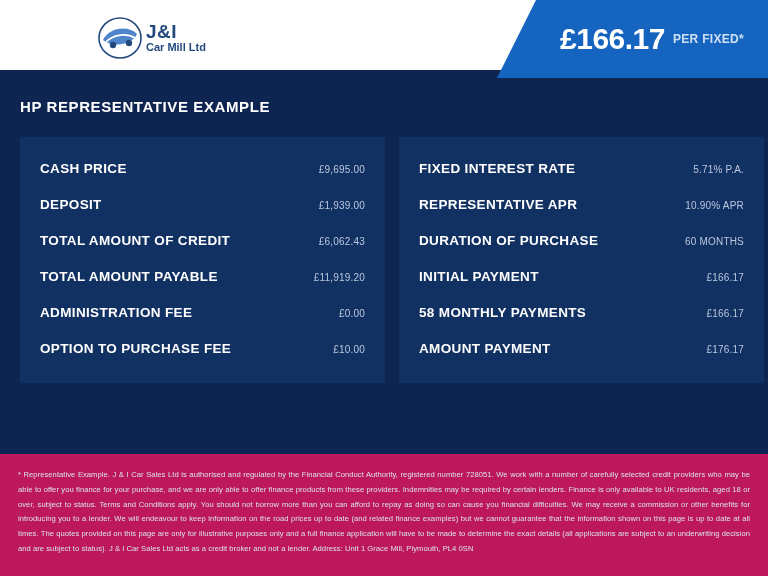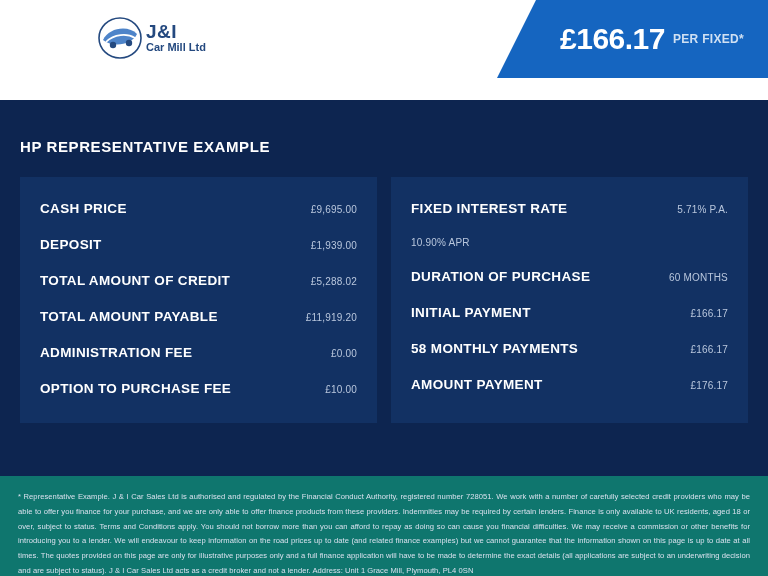--- a/index.html
+++ b/index.html
@@ -11,21 +11,21 @@
   }
   #page {
     position: relative;
     width: 768px; height: 576px;
     background: #0d2550;
   }
 
   
   .header {
     position: relative;
-    height: 100px;
+    height: 70px;
     background: #ffffff;
     display: flex;
     align-items: center;
   }
   .logo-wrap {
     position: absolute;
     left: 96px; top: 14px;
     display: flex;
     align-items: center;
   }
@@ -84,28 +84,28 @@
     margin-left: 8px;
     letter-spacing: .3px;
   }
 
   
   .section-title {
     color: #ffffff;
     font-size: 15px;
     font-weight: bold;
     letter-spacing: .6px;
-    padding: 38px 0 0 20px;
+    padding: 28px 0 0 20px;
   }
 
   
   .panels {
     display: flex;
     gap: 14px;
-    padding: 22px 20px 0 20px;
+    padding: 22px 4px 0 20px;
   }
   .panel {
     flex: 1;
     background: #123163;
     padding: 14px 20px 16px 20px;
   }
   .row {
     display: flex;
     align-items: baseline;
     justify-content: space-between;
@@ -122,23 +122,23 @@
     font-size: 10px;
     font-weight: normal;
     letter-spacing: .2px;
     white-space: nowrap;
   }
 
   
   .footer-band {
     position: absolute;
     left: 0; right: 0; bottom: 0;
-    background: #0f766e;
+    background: #be185d;
     padding: 14px 18px 15px 18px;
-    height: 100px;
+    height: 122px;
   }
   .footer-band p {
     color: #d9e1ee;
     font-size: 7.6px;
     line-height: 1.95;
     text-align: justify;
     letter-spacing: .05px;
   }
 </style>
 </head>
@@ -178,21 +178,21 @@
       <div class="row">
         <span class="label">CASH PRICE</span>
         <span class="value">£9,695.00</span>
       </div>
       <div class="row">
         <span class="label">DEPOSIT</span>
         <span class="value">£1,939.00</span>
       </div>
       <div class="row">
         <span class="label">TOTAL AMOUNT OF CREDIT</span>
-        <span class="value">£5,288.02</span>
+        <span class="value">£6,062.43</span>
       </div>
       <div class="row">
         <span class="label">TOTAL AMOUNT PAYABLE</span>
         <span class="value">£11,919.20</span>
       </div>
       <div class="row">
         <span class="label">ADMINISTRATION FEE</span>
         <span class="value">£0.00</span>
       </div>
       <div class="row">
@@ -200,20 +200,21 @@
         <span class="value">£10.00</span>
       </div>
     </div>
 
     <div class="panel">
       <div class="row">
         <span class="label">FIXED INTEREST RATE</span>
         <span class="value">5.71% P.A.</span>
       </div>
       <div class="row">
+        <span class="label">REPRESENTATIVE APR</span>
         <span class="value">10.90% APR</span>
       </div>
       <div class="row">
         <span class="label">DURATION OF PURCHASE</span>
         <span class="value">60 MONTHS</span>
       </div>
       <div class="row">
         <span class="label">INITIAL PAYMENT</span>
         <span class="value">£166.17</span>
       </div>

